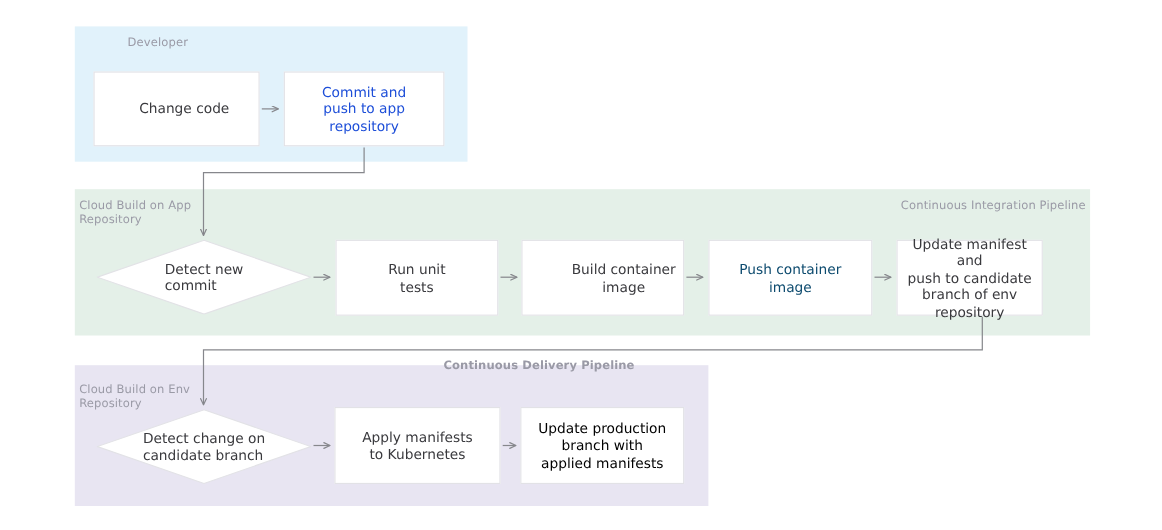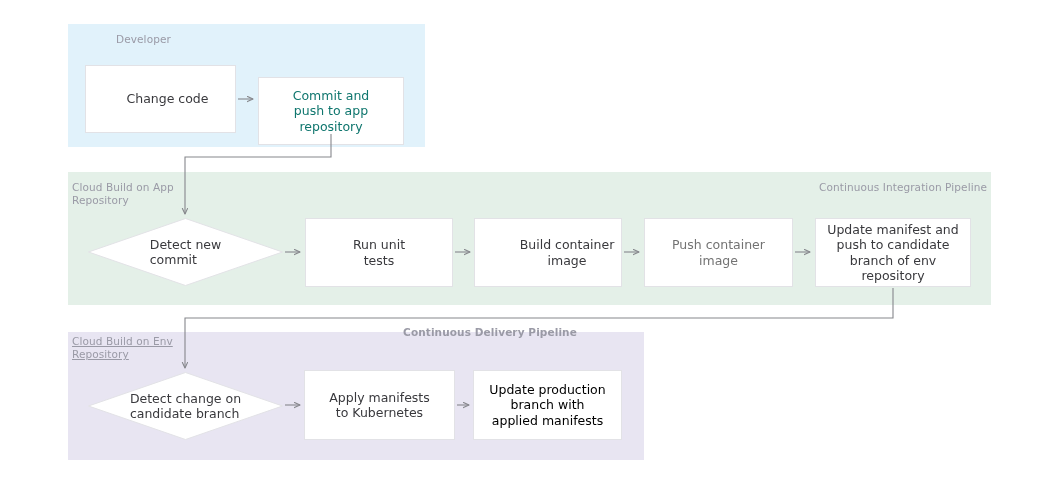--- a/index.html
+++ b/index.html
@@ -85,29 +85,29 @@
 
   <div class="band" id="band-developer" style="left: 68px; top: 24px; width: 357px; height: 123px; background: rgb(225, 242, 251);"></div>
   <div class="band-label" id="band-developer-label-left" style="left: 72px; top: 33px; width: 200px; margin-left: 44px;">Developer</div>
 
   <div class="band" id="band-ci" style="left: 68px; top: 172px; width: 923px; height: 133px; background: rgb(228, 240, 232);"></div>
   <div class="band-label" id="band-ci-label-left" style="left: 72px; top: 181px; width: 200px;">Cloud Build on App
 Repository</div>
   <div class="band-label right" id="band-ci-label-right" style="left: 687px; top: 181px; width: 300px; text-align: right;">Continuous Integration Pipeline</div>
 
   <div class="band" id="band-cd" style="left: 68px; top: 332px; width: 576px; height: 128px; background: rgb(232, 229, 242);"></div>
-  <div class="band-label" id="band-cd-label-left" style="left: 72px; top: 335px; width: 200px; text-decoration: underline;">Cloud Build on Env
+  <div class="band-label" id="band-cd-label-left" style="left: 72px; top: 348px; width: 200px;">Cloud Build on Env
 Repository</div>
   <div class="band-label right" id="band-cd-label-right" style="left: 340px; top: 326px; width: 300px; text-align: center; font-weight: bold;">Continuous Delivery Pipeline</div>
 
   <div class="node" id="node-change-code" style="left: 85px; top: 65px; width: 151px; height: 68px; background: rgb(255, 255, 255); border-color: rgb(226, 226, 230); color: rgb(57, 57, 61); padding-left: 20px;">
     <span>Change code</span>
   </div>
 
-  <div class="node" id="node-commit-push-app-repo" style="left: 258px; top: 65px; width: 146px; height: 68px; background: rgb(255, 255, 255); border-color: rgb(226, 226, 230); color: #0f766e; margin-top: 12px;">
+  <div class="node" id="node-commit-push-app-repo" style="left: 258px; top: 65px; width: 146px; height: 68px; background: rgb(255, 255, 255); border-color: rgb(226, 226, 230); color: #1d4ed8;">
     <span>Commit and
 push to app
 repository</span>
   </div>
 
   <div class="diamond-wrap" id="node-detect-new-commit" style="left: 88px; top: 218px; width: 195px; height: 68px;">
     <svg class="diamond-shape" id="svg-detect-new-commit" width="195" height="68">
       <polygon points="97.5,0.5 194.5,34 97.5,67.5 0.5,34" fill="#ffffff" stroke="#e2e2e6" stroke-width="1"></polygon>
     </svg>
     <div class="diamond-text">Detect new
@@ -117,26 +117,26 @@
   <div class="node" id="node-run-unit-tests" style="left: 305px; top: 218px; width: 148px; height: 69px; background: rgb(255, 255, 255); border-color: rgb(226, 226, 230); color: rgb(57, 57, 61);">
     <span>Run unit
 tests</span>
   </div>
 
   <div class="node" id="node-build-container-image" style="left: 474px; top: 218px; width: 148px; height: 69px; background: rgb(255, 255, 255); border-color: rgb(226, 226, 230); color: rgb(57, 57, 61); padding-left: 44px;">
     <span>Build container
 image</span>
   </div>
 
-  <div class="node" id="node-push-container-image" style="left: 644px; top: 218px; width: 149px; height: 69px; background: rgb(255, 255, 255); border-color: rgb(226, 226, 230); color: #737373;">
+  <div class="node" id="node-push-container-image" style="left: 644px; top: 218px; width: 149px; height: 69px; background: rgb(255, 255, 255); border-color: rgb(226, 226, 230); color: #0c4a6e;">
     <span>Push container
 image</span>
   </div>
 
-  <div class="node" id="node-update-manifest-push-candidate" style="left: 815px; top: 218px; width: 156px; height: 69px; background: rgb(255, 255, 255); border-color: rgb(226, 226, 230); color: rgb(57, 57, 61);">
+  <div class="node" id="node-update-manifest-push-candidate" style="left: 815px; top: 218px; width: 133px; height: 69px; background: rgb(255, 255, 255); border-color: rgb(226, 226, 230); color: rgb(57, 57, 61);">
     <span>Update manifest and
 push to candidate
 branch of env repository</span>
   </div>
 
   <div class="diamond-wrap" id="node-detect-change-candidate-branch" style="left: 88px; top: 372px; width: 195px; height: 68px;">
     <svg class="diamond-shape" id="svg-detect-change" width="195" height="68">
       <polygon points="97.5,0.5 194.5,34 97.5,67.5 0.5,34" fill="#ffffff" stroke="#e2e2e6" stroke-width="1"></polygon>
     </svg>
     <div class="diamond-text">Detect change on

